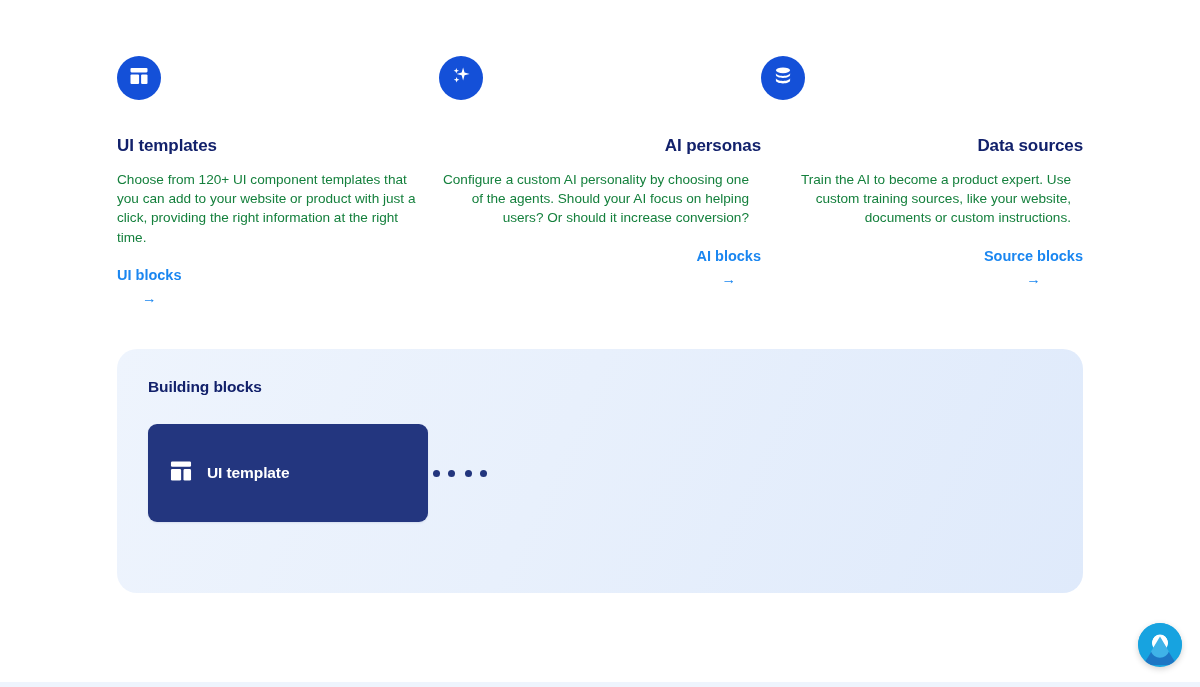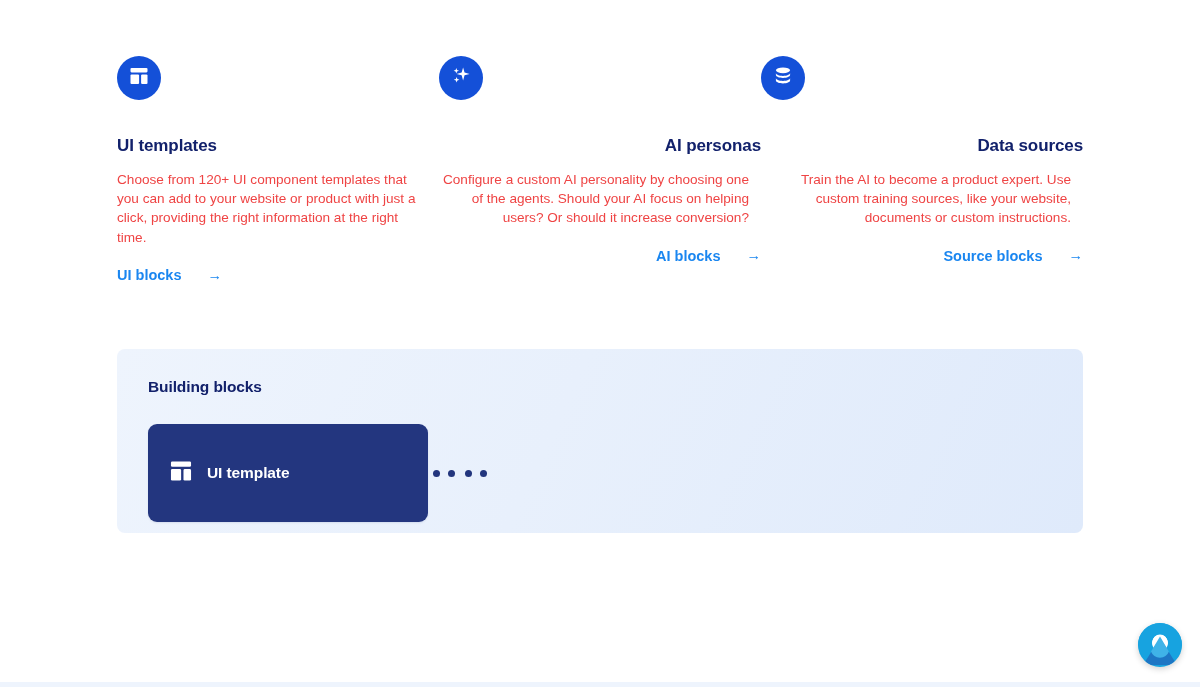--- a/index.html
+++ b/index.html
@@ -50,45 +50,46 @@
     font-size: 17px;
     font-weight: 700;
     color: #12216b;
     letter-spacing: -0.1px;
   }
 
   .feature-body {
     margin-top: 14px;
     font-size: 13.6px;
     line-height: 19.2px;
-    color: #ef4444;
+    color: #15803d;
     width: 310px;
   }
 
   .feature-link {
     margin-top: 20px;
     display: inline-flex;
     align-items: center;
-    gap: 26px;
+    gap: 8px;
     font-size: 14.5px;
     font-weight: 600;
     color: #1a86f0;
     text-decoration: none;
     cursor: pointer;
+    flex-direction: column;
   }
   .feature-link .arrow { display: inline-block; line-height: 1; }
 
   
   .bb-panel {
     position: absolute;
     left: 117px;
     top: 349px;
     width: 966px;
-    height: 184px;
-    border-radius: 8px;
+    height: 244px;
+    border-radius: 20px;
     background: linear-gradient(115deg, #eef4fd 0%, #e8f0fc 45%, #dfeafb 100%);
     overflow: hidden;
   }
 
   .bb-title {
     position: absolute;
     left: 31px;
     top: 29px;
     font-size: 15.5px;
     font-weight: 700;

